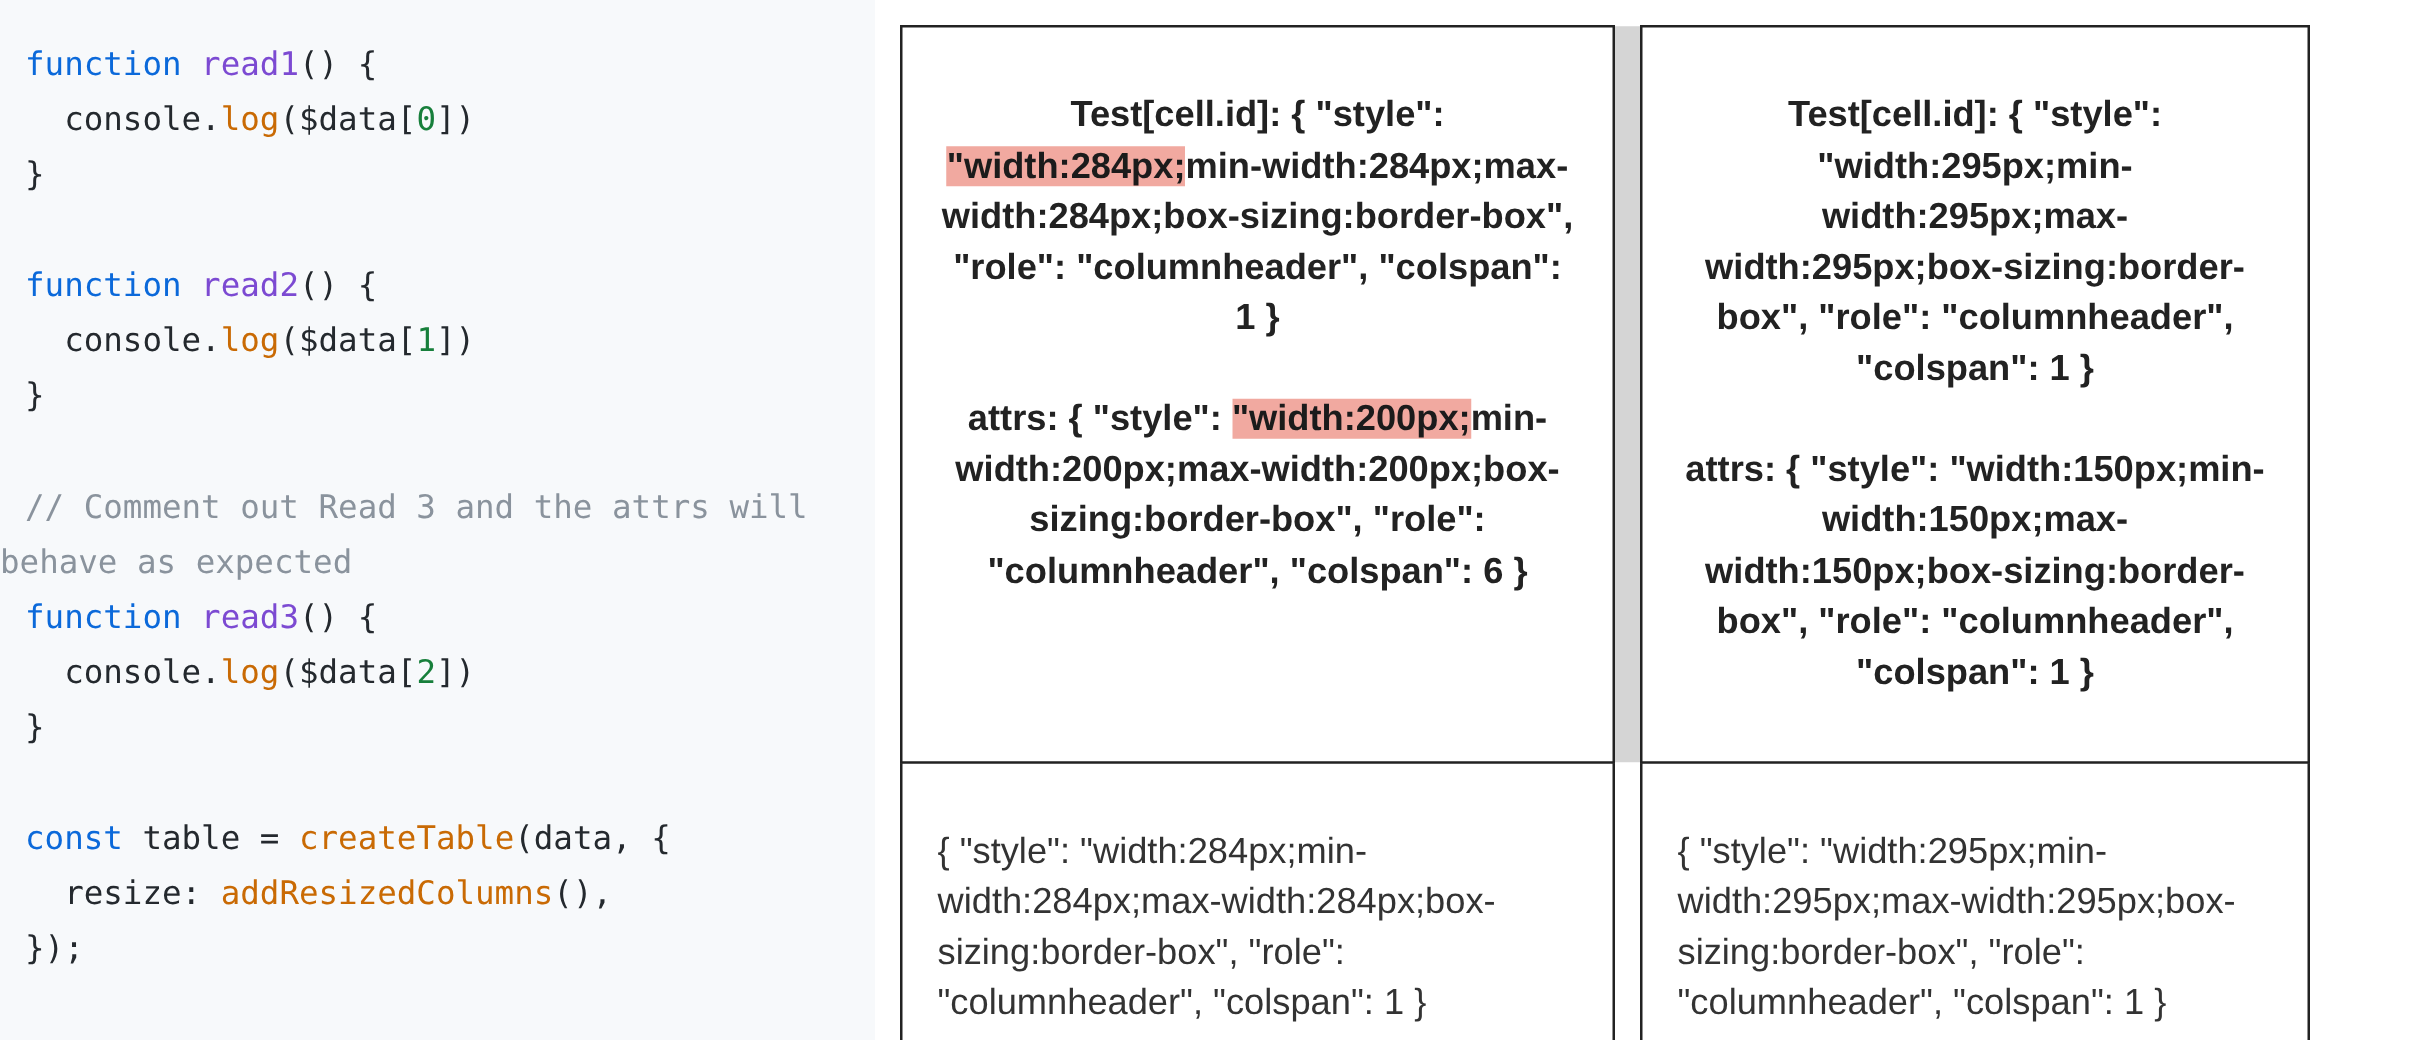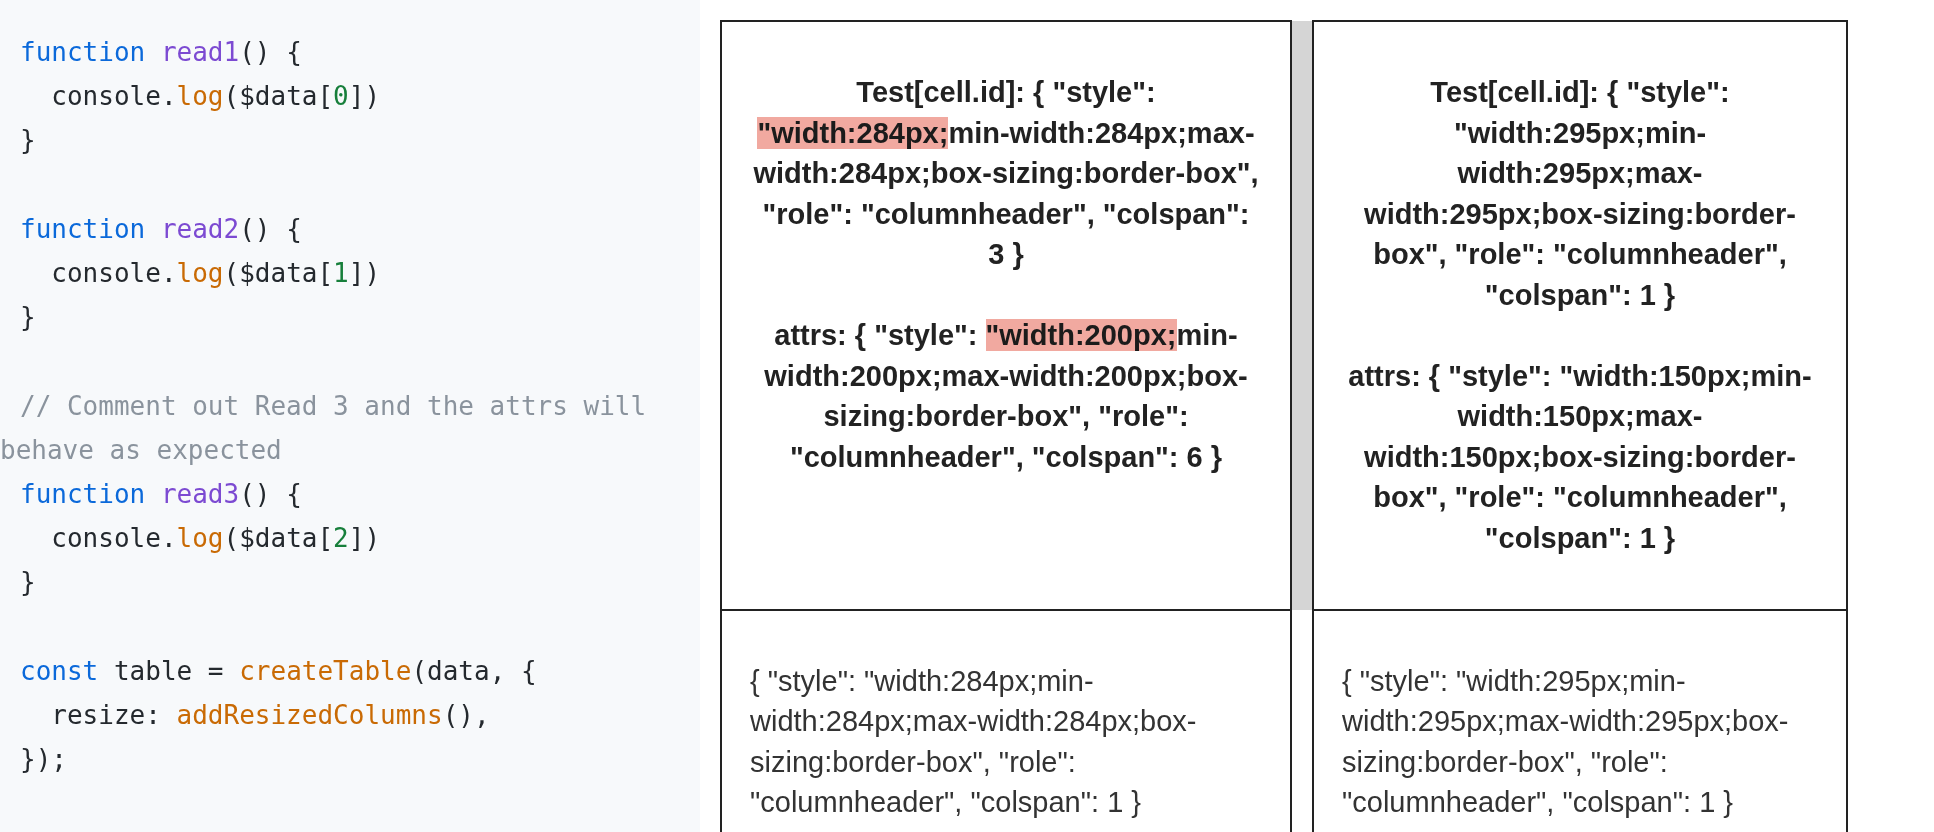--- a/index.html
+++ b/index.html
@@ -118,21 +118,21 @@
   <div class="right-pane">
     <table class="out-table">
       <colgroup>
         <col style="width:570px">
         <col style="width:22px">
         <col>
       </colgroup>
       <thead>
         <tr>
           <th>
-            <span>Test[cell.id]: { "style": </span><span class="hl">"width:284px;</span><span>min-width:284px;max-width:284px;box-sizing:border-box", "role": "columnheader", "colspan": 3 }</span>
+            <span>Test[cell.id]: { "style": </span><span class="hl">"width:284px;</span><span>min-width:284px;max-width:284px;box-sizing:border-box", "role": "columnheader", "colspan": 1 }</span>
             <span class="th-block2">
               <span>attrs: { "style": </span><span class="hl">"width:200px;</span><span>min-width:200px;max-width:200px;box-sizing:border-box", "role": "columnheader", "colspan": 6 }</span>
             </span>
           </th>
           <th class="col-sep"></th>
           <th>
             <span>Test[cell.id]: { "style": "width:295px;min-width:295px;max-width:295px;box-sizing:border-box", "role": "columnheader", "colspan": 1 }</span>
             <span class="th-block2">attrs: { "style": "width:150px;min-width:150px;max-width:150px;box-sizing:border-box", "role": "columnheader", "colspan": 1 }</span>
           </th>
         </tr>

